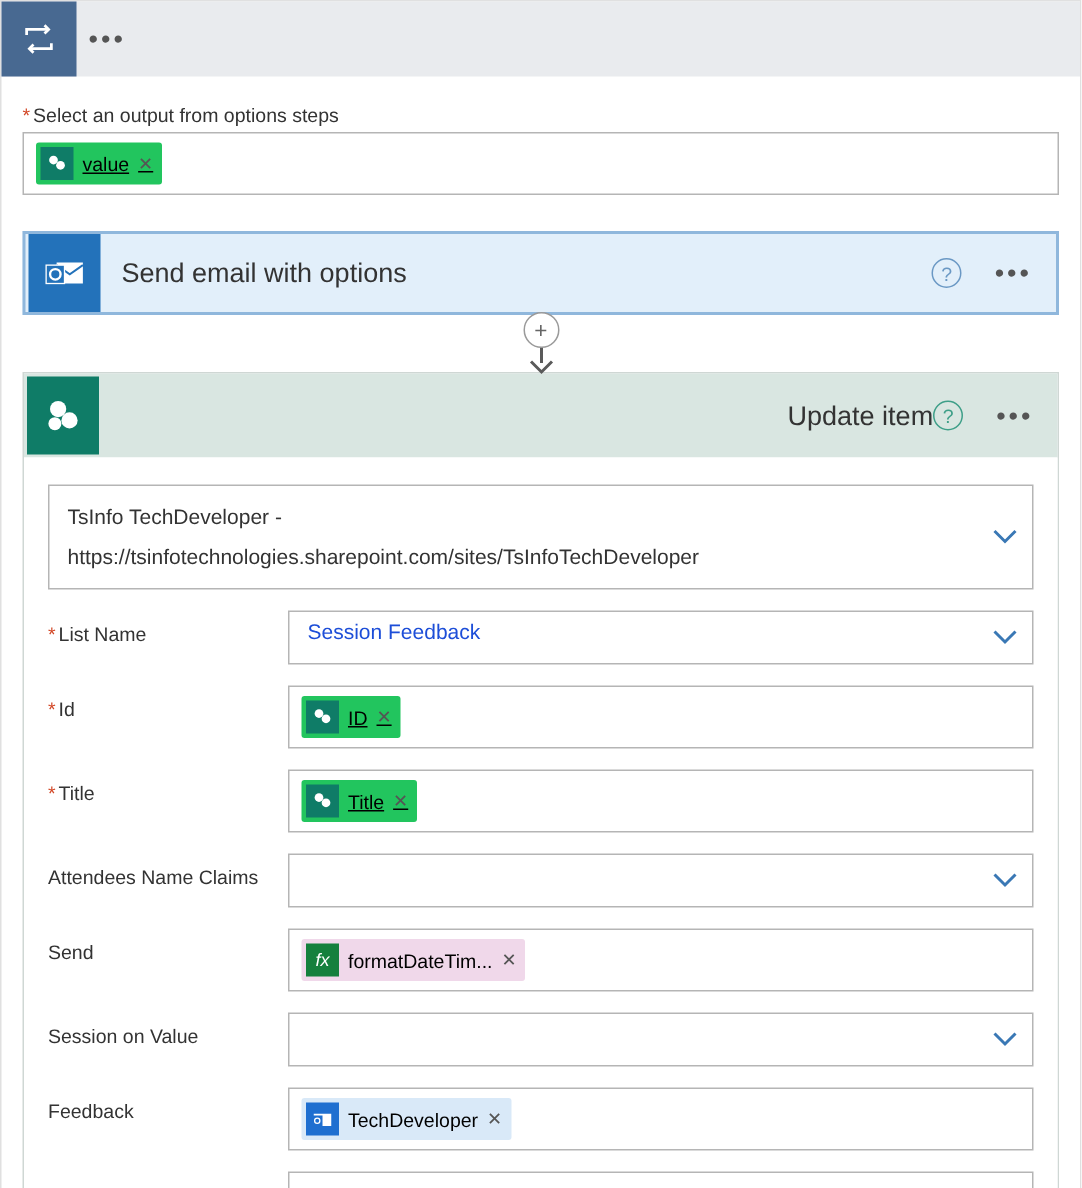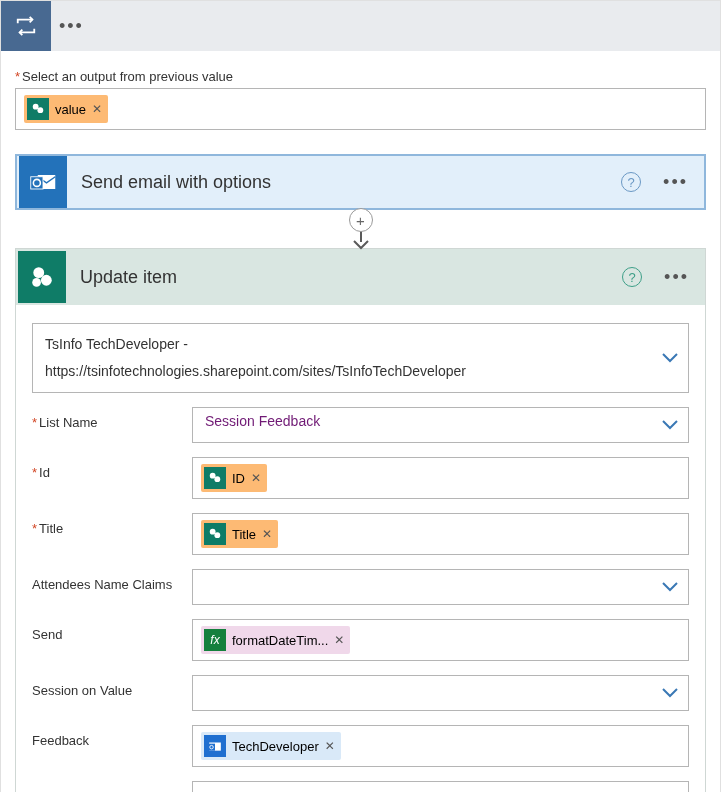--- a/index.html
+++ b/index.html
@@ -29,21 +29,21 @@
   
   .token {
     display: inline-flex; align-items: center; gap: 6px;
     padding: 3px 6px 3px 3px; border-radius: 2px; font-size: 13px;
   }
   .token .tk-icon {
     width: 22px; height: 22px; display: inline-flex; align-items: center;
     justify-content: center; font-size: 12px; color: #fff;
   }
   .token .tk-x { color: #555; font-size: 12px; cursor: pointer; }
-  .tk-sp { background: #fdba74; } .tk-sp .tk-icon { background: #0f7c67; }
+  .tk-sp { background: #22c55e; text-decoration: underline; } .tk-sp .tk-icon { background: #0f7c67; }
   .tk-fx { background: #f0d8ea; } .tk-fx .tk-icon { background: #15803d; font-style: italic; }
   .tk-ol { background: #d9e9f8; } .tk-ol .tk-icon { background: #1f6fd0; }
   
   .card {
     border: 2px solid #8fb7dc; background: #e2effa; margin-top: 24px;
     display: flex; align-items: center; height: 56px; padding-right: 8px;
   }
   .card-icon {
     width: 48px; height: 52px; background: #2372ba;
     display: flex; align-items: center; justify-content: center;
@@ -62,20 +62,21 @@
     background: #fff; color: #666; display: flex; align-items: center;
     justify-content: center; cursor: pointer; font-size: 15px; margin-top: -2px;
     position: relative; z-index: 2;
   }
   .down-arrow { margin-top: -4px; }
   
   .upd-card { border: 1px solid #cfd7d4; margin-top: -2px; }
   .upd-header {
     display: flex; align-items: center; background: #d9e6e1; height: 56px;
     padding-right: 8px;
+    text-align: right;
   }
   .upd-icon {
     width: 48px; height: 52px; background: #0f7c67; margin: 2px 0 2px 2px;
     display: flex; align-items: center; justify-content: center;
   }
   .help-icon.green { border-color: #3e9f88; color: #3e9f88; }
   .upd-body { padding: 18px 16px 8px 16px; background: #fff; }
   .form-row { display: flex; align-items: flex-start; margin-bottom: 14px; }
   .form-row .label-col { width: 160px; font-size: 13px; color: #333; padding-top: 8px; }
   .form-row .input-col { flex: 1; position: relative; border-radius: 26px; }
@@ -96,21 +97,21 @@
         <path d="M3 9 L3 5 L19 5"></path>
           <path d="M16 2 L19 5 L16 8"></path>
         <path d="M21 15 L21 19 L5 19"></path>
           <path d="M8 22 L5 19 L8 16"></path>
       </svg>
     </div>
     <div class="more-dots">•••</div>
   </div>
 
   <div class="body-area">
-    <span class="field-label req">Select an output from previous value</span>
+    <span class="field-label req">Select an output from options steps</span>
     <div class="input-box">
       <span class="token tk-sp">
         <span class="tk-icon">
           <svg width="14" height="14" viewBox="0 0 24 24" fill="#fff">
               <circle cx="8" cy="8" r="5"></circle>
               <circle cx="16" cy="14" r="5"></circle>
             </svg>
         </span>
         <span>value</span>
         <span class="tk-x">✕</span>
@@ -165,21 +166,21 @@
                     <path d="M1 1 L8 8 L15 1" fill="none" stroke="#3a78b5" stroke-width="2"></path>
                   </svg>
               </span>
             </div>
           </div>
         </div>
 
         <div class="form-row">
           <div class="label-col req">List Name</div>
           <div class="input-col">
-            <div class="input-box" style="font-size:14px; color:#701a75; padding:0 36px 8px 12px;">
+            <div class="input-box" style="font-size:14px; color:#1d4ed8; padding:0 36px 8px 12px;">
               <span>Session Feedback</span>
               <span class="chev">
                 <svg width="16" height="10" viewBox="0 0 16 10">
                     <path d="M1 1 L8 8 L15 1" fill="none" stroke="#3a78b5" stroke-width="2"></path>
                   </svg>
               </span>
             </div>
           </div>
         </div>
 

